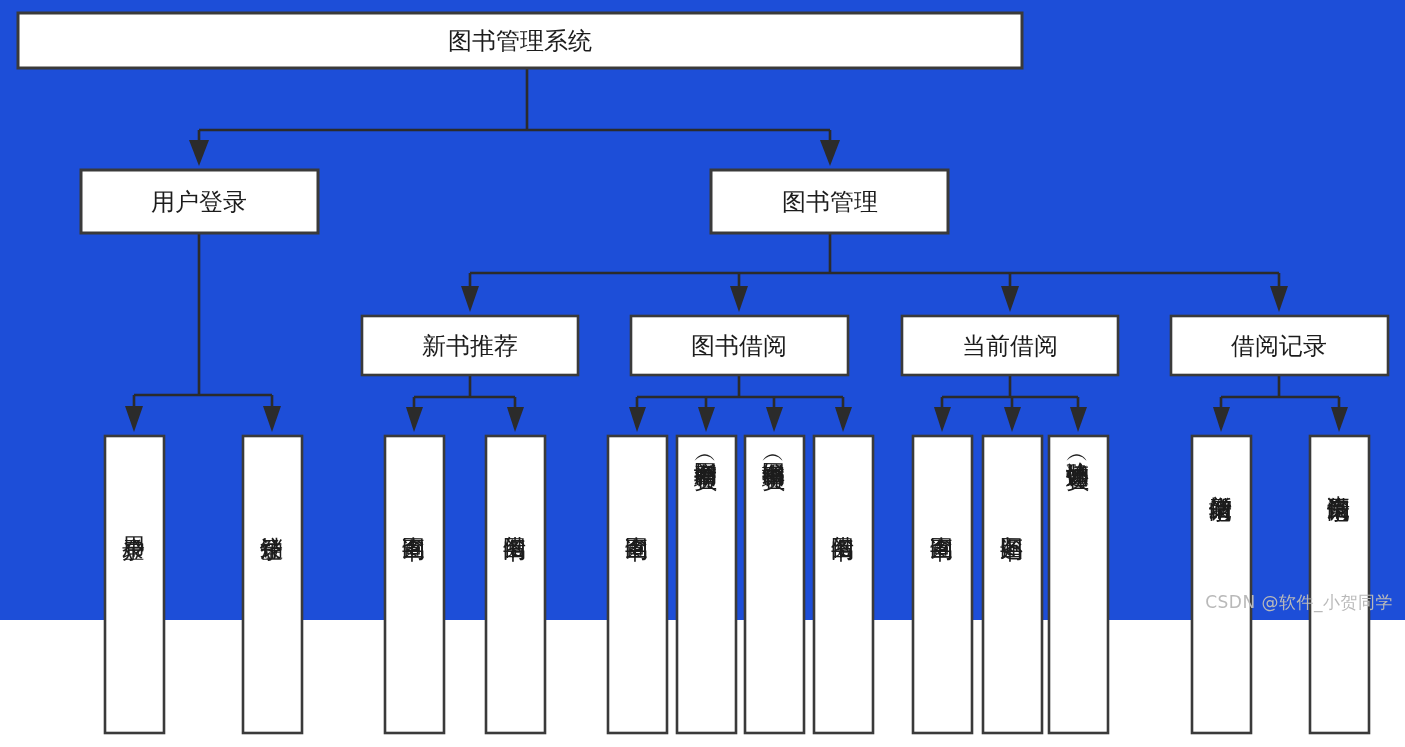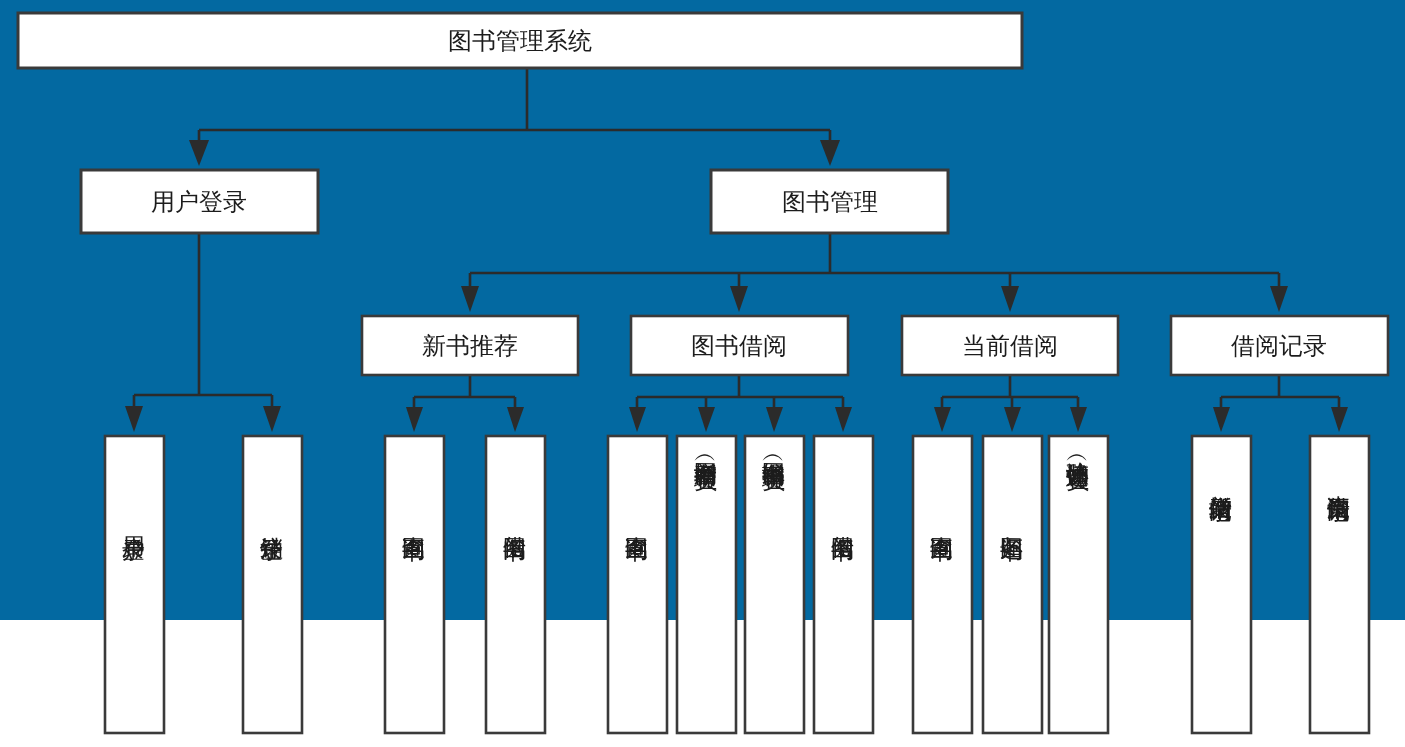--- a/index.html
+++ b/index.html
@@ -11,21 +11,21 @@
   body {
     width: 1405px;
     height: 747px;
     font-family: "DejaVu Sans", "Liberation Sans", sans-serif;
     overflow: hidden;
   }
   #diagram-root {
     position: relative;
     width: 1405px;
     height: 620px;
-    background: #0369a1;
+    background: #1d4ed8;
   }
   svg.flowchart {
     display: block;
     width: 1405px;
     height: 747px;
   }
   .node-box {
     fill: #ffffff;
     stroke: #3a3a3a;
     stroke-width: 3;
@@ -224,14 +224,15 @@
       <rect class="node-box-thin" x="1192" y="436" width="59" height="297"></rect>
       <text class="leaf-label" x="1221" y="480">新增借阅记录</text>
     </g>
     <g>
       <rect class="node-box-thin" x="1310" y="436" width="59" height="297"></rect>
       <text class="leaf-label" x="1339" y="480">查询借阅记录</text>
     </g>
 
   </svg>
 
+  <div class="watermark">CSDN @软件_小贺同学</div>
 
 </div>
 
 </body></html>

